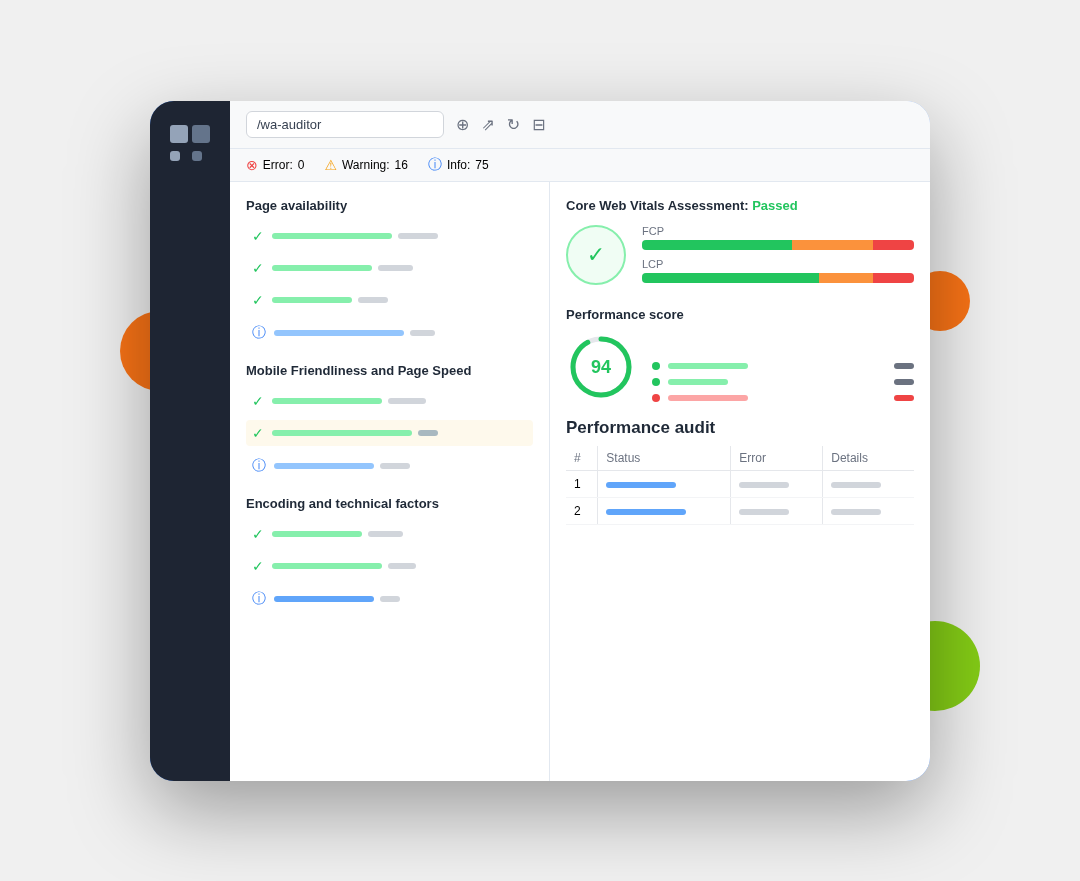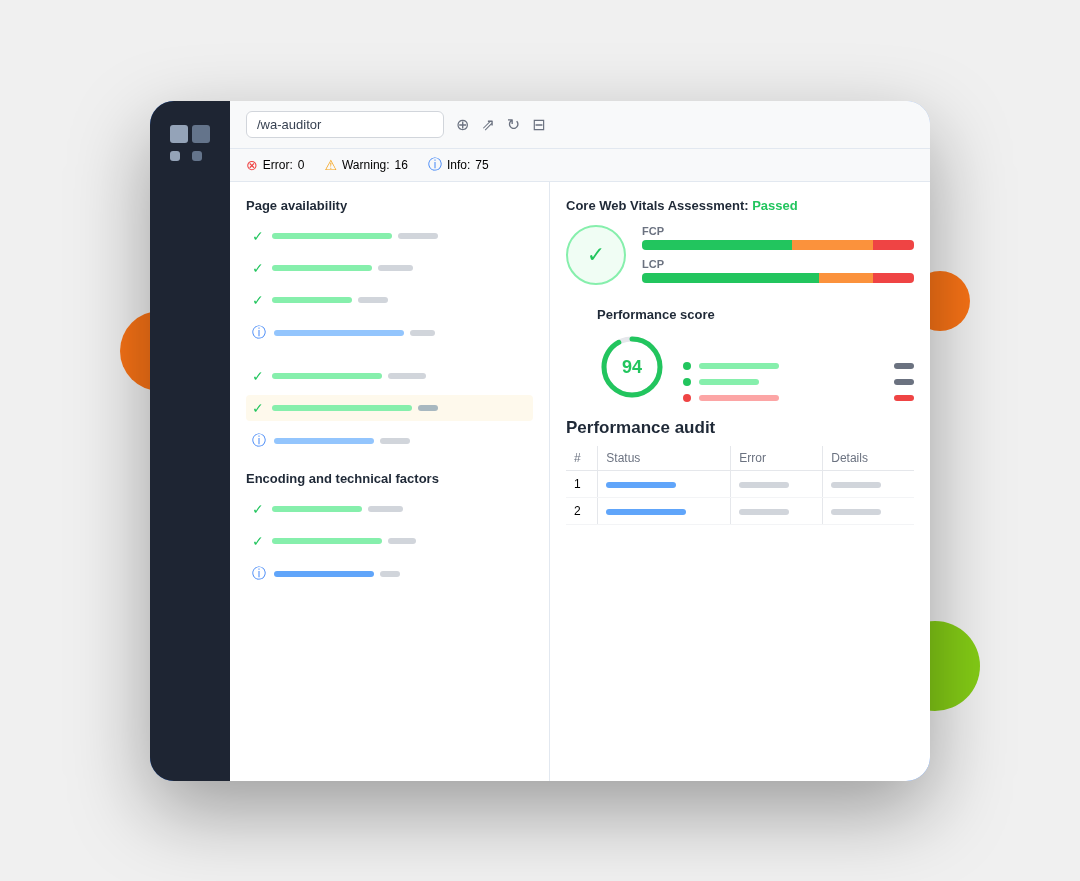--- a/index.html
+++ b/index.html
@@ -247,37 +247,35 @@
     .cwv-bars {
       flex: 1;
     }
     .cwv-metric {
       margin-bottom: 8px;
     }
     .cwv-label {
       font-size: 11px;
       color: #6B7280;
       margin-bottom: 3px;
-      font-weight: bold;
     }
     .cwv-bar-track {
       height: 10px;
       border-radius: 4px;
       overflow: hidden;
       display: flex;
       background: #F3F4F6;
     }
     .cwv-green-seg { background: #22C55E; }
     .cwv-orange-seg { background: #FB923C; }
     .cwv-red-seg { background: #EF4444; }
 
     
     .perf-score-section {
       margin-bottom: 16px;
-      margin-left: 31px;
     }
     .perf-header {
       font-size: 13px;
       font-weight: 600;
       color: #1F2937;
       margin-bottom: 10px;
     }
     .perf-content {
       display: flex;
       gap: 16px;
@@ -450,20 +448,21 @@
             </div>
             <div class="check-item">
               <span class="check-icon icon-info">ⓘ</span>
               <div class="bar-container">
                 <div class="bar-blue" style="width:130px"></div>
                 <div class="bar-gray" style="width:25px"></div>
               </div>
             </div>
           </div>
 
+          <div class="section-title">Mobile Friendliness and Page Speed</div>
           <div class="check-list">
             <div class="check-item">
               <span class="check-icon icon-green">✓</span>
               <div class="bar-container">
                 <div class="bar-green" style="width:110px"></div>
                 <div class="bar-gray" style="width:38px"></div>
               </div>
             </div>
             <div class="check-item highlighted">
               <span class="check-icon icon-green">✓</span>

